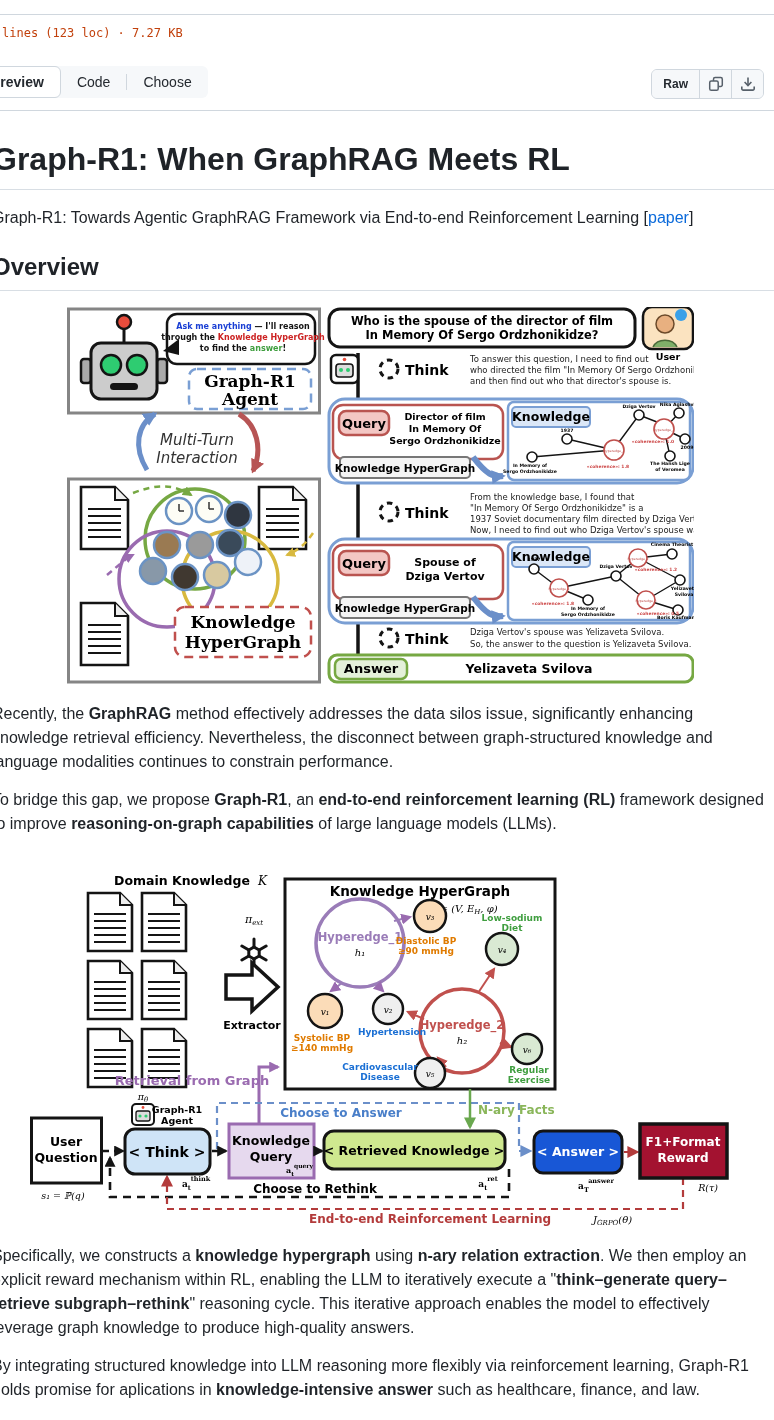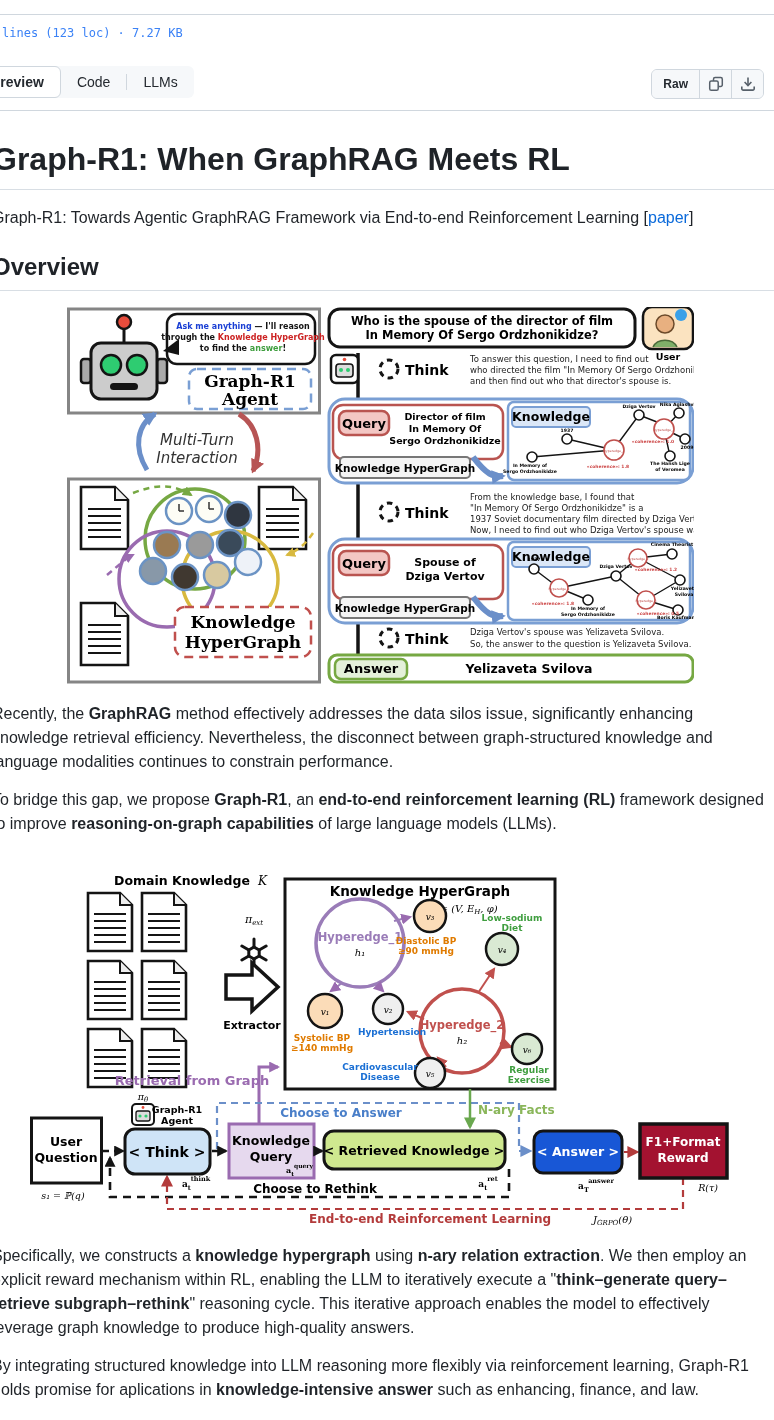--- a/index.html
+++ b/index.html
@@ -1,19 +1,19 @@
 <!DOCTYPE html>
 <html lang="en"><head>
 <meta charset="utf-8">
 <style>
   html,body{margin:0;padding:0;}
   body{width:774px;height:1420px;overflow:hidden;background:#fff;
        font-family:"Liberation Sans","DejaVu Sans",sans-serif;color:#1f2328;position:relative;}
   .top-strip{height:14px;border-bottom:1px solid #d0d7de;}
-  .file-meta{padding:11px 0 6px 2px;font-family:"DejaVu Sans Mono",monospace;font-size:12px;color:#3b82f6;}
+  .file-meta{padding:11px 0 6px 2px;font-family:"DejaVu Sans Mono",monospace;font-size:12px;color:#c2410c;}
   .toolbar{position:relative;height:64px;border-bottom:1px solid #d0d7de;}
   .seg-control{position:absolute;left:-26px;top:20px;display:flex;align-items:center;background:#f6f8fa;border-radius:6px;height:32px;}
   .seg{border:0;background:transparent;font:14px "Liberation Sans",sans-serif;color:#24292f;padding:0 16px;height:32px;border-radius:6px;cursor:pointer;}
   .seg.active{background:#fff;border:1px solid #d0d7de;font-weight:700;}
   .seg-divider{width:1px;height:16px;background:#d0d7de;}
   .right-actions{position:absolute;right:10px;top:23px;display:flex;align-items:flex-start;gap:8px;}
   .btn-group{display:flex;align-items:stretch;border:1px solid #d0d7de;border-radius:6px;overflow:hidden;height:28px;background:#f6f8fa;}
   .btn-raw{border:0;background:#f6f8fa;font:600 12px "Liberation Sans",sans-serif;color:#24292f;padding:0 11px;cursor:pointer;}
   .btn-ic{border:0;border-left:1px solid #d0d7de;background:#f6f8fa;width:32px;display:flex;align-items:center;justify-content:center;cursor:pointer;color:#57606a;}
   .kebab{position:absolute;right:-14px;top:24px;border:0;background:none;color:#57606a;cursor:pointer;width:26px;height:26px;}
@@ -38,21 +38,21 @@
 
 <div class="file-meta">
   <span>lines (123 loc) · 7.27 KB</span>
 </div>
 
 <div class="toolbar">
   <div class="seg-control">
     <button class="seg active">Preview</button>
     <button class="seg">Code</button>
     <div class="seg-divider"></div>
-    <button class="seg">LLMs</button>
+    <button class="seg">Choose</button>
   </div>
   <div class="right-actions">
     <div class="btn-group">
       <button class="btn-raw">Raw</button>
       <button class="btn-ic">
         <svg width="16" height="16" viewBox="0 0 16 16" fill="none" stroke="#57606a" stroke-width="1.5">
           <rect x="1.7" y="5" width="8.5" height="9.3" rx="1.6"></rect>
           <path d="M5.5,5 V3.2 A1.6,1.6 0 0 1 7.1,1.6 h5.6 A1.6,1.6 0 0 1 14.3,3.2 v5.6 A1.6,1.6 0 0 1 12.7,10.4 H10.6"></path>
         </svg>
       </button>
@@ -483,16 +483,16 @@
       <rect x="610" y="253" width="87" height="54" fill="#a31230" stroke="#141414" stroke-width="3.5"></rect>
       <text x="653" y="275" font-size="12" class="fb" fill="#fff" text-anchor="middle">F1+Format</text>
       <text x="653" y="291" font-size="12" class="fb" fill="#fff" text-anchor="middle">Reward</text>
       <text x="688" y="320" font-size="9.5" class="fi serif" text-anchor="end">R(τ)</text>
     </g>
   </svg>
   </div>
 
   <p><span>Specifically, we constructs a </span><b>knowledge hypergraph</b><span> using </span><b>n-ary relation extraction</b><span>. We then employ an explicit reward mechanism within RL, enabling the LLM to iteratively execute a "</span><b>think–generate query–retrieve subgraph–rethink</b><span>" reasoning cycle. This iterative approach enables the model to effectively leverage graph knowledge to produce high-quality answers.</span></p>
 
-  <p><span>By integrating structured knowledge into LLM reasoning more flexibly via reinforcement learning, Graph-R1 holds promise for aplications in </span><b>knowledge-intensive answer</b><span> such as enhancing, finance, and law.</span></p>
+  <p><span>By integrating structured knowledge into LLM reasoning more flexibly via reinforcement learning, Graph-R1 holds promise for aplications in </span><b>knowledge-intensive answer</b><span> such as healthcare, finance, and law.</span></p>
 
   <h2>Experimental Results</h2>
 </article>
 
 </body></html>

